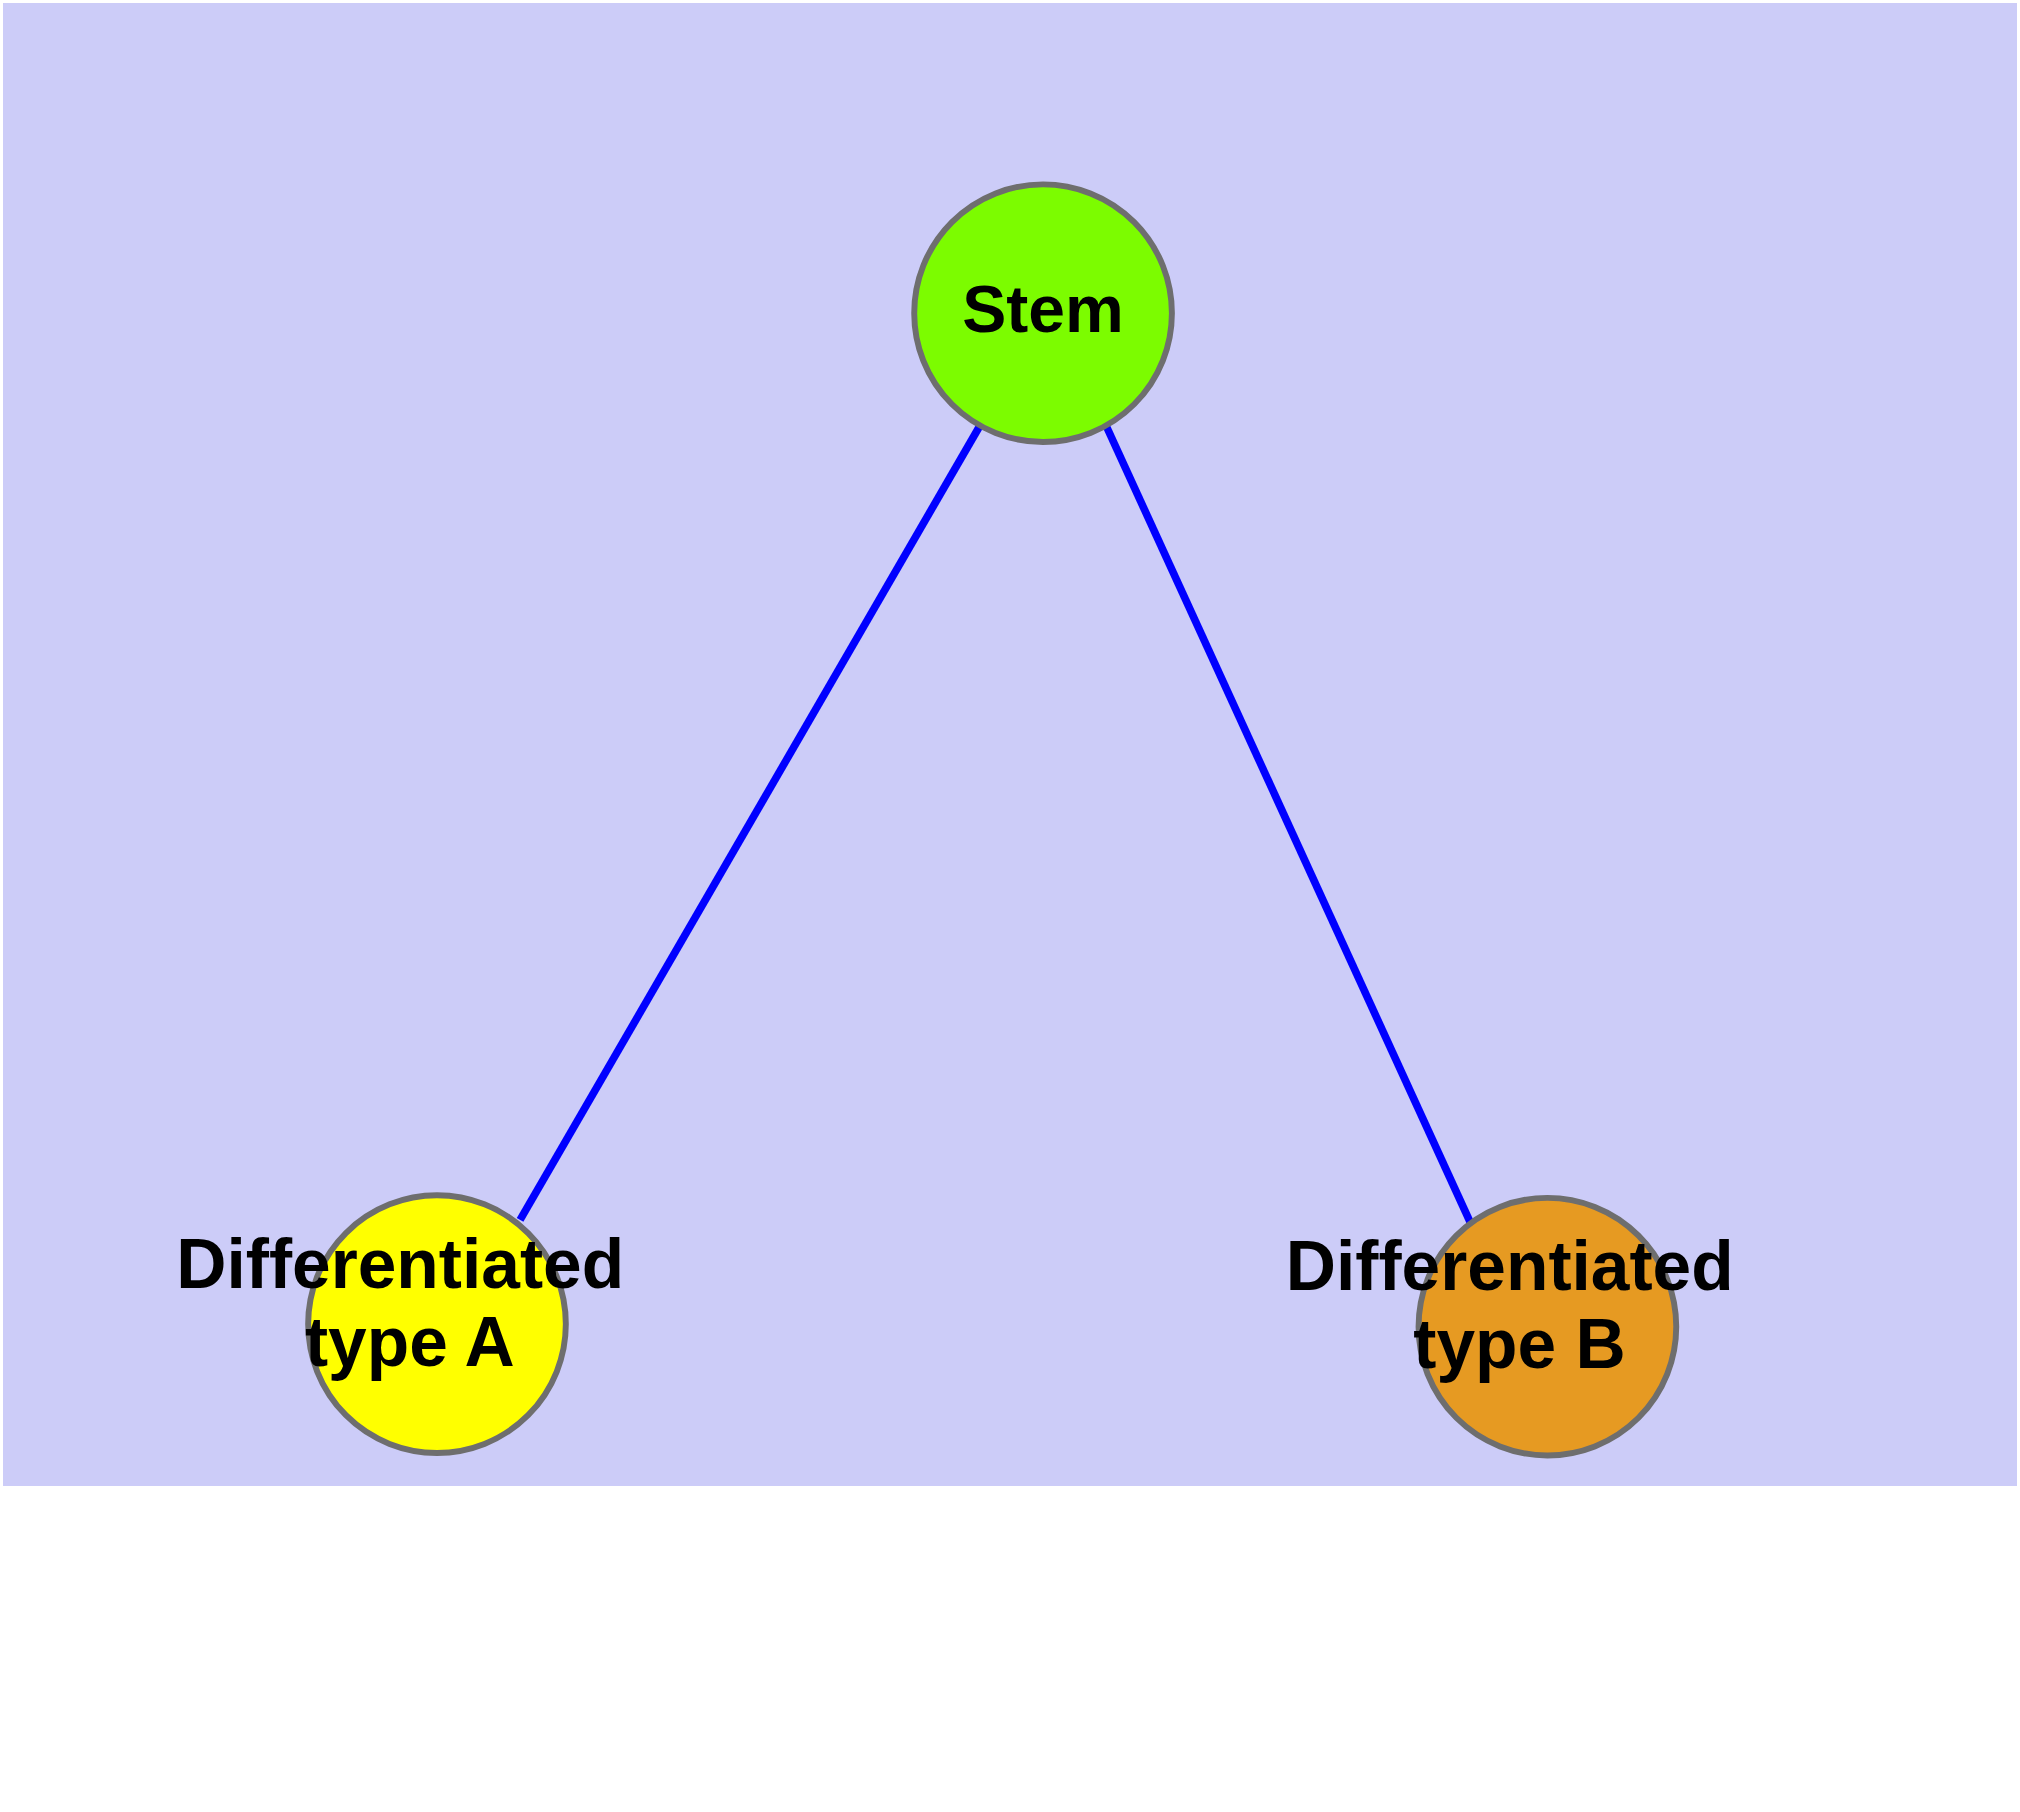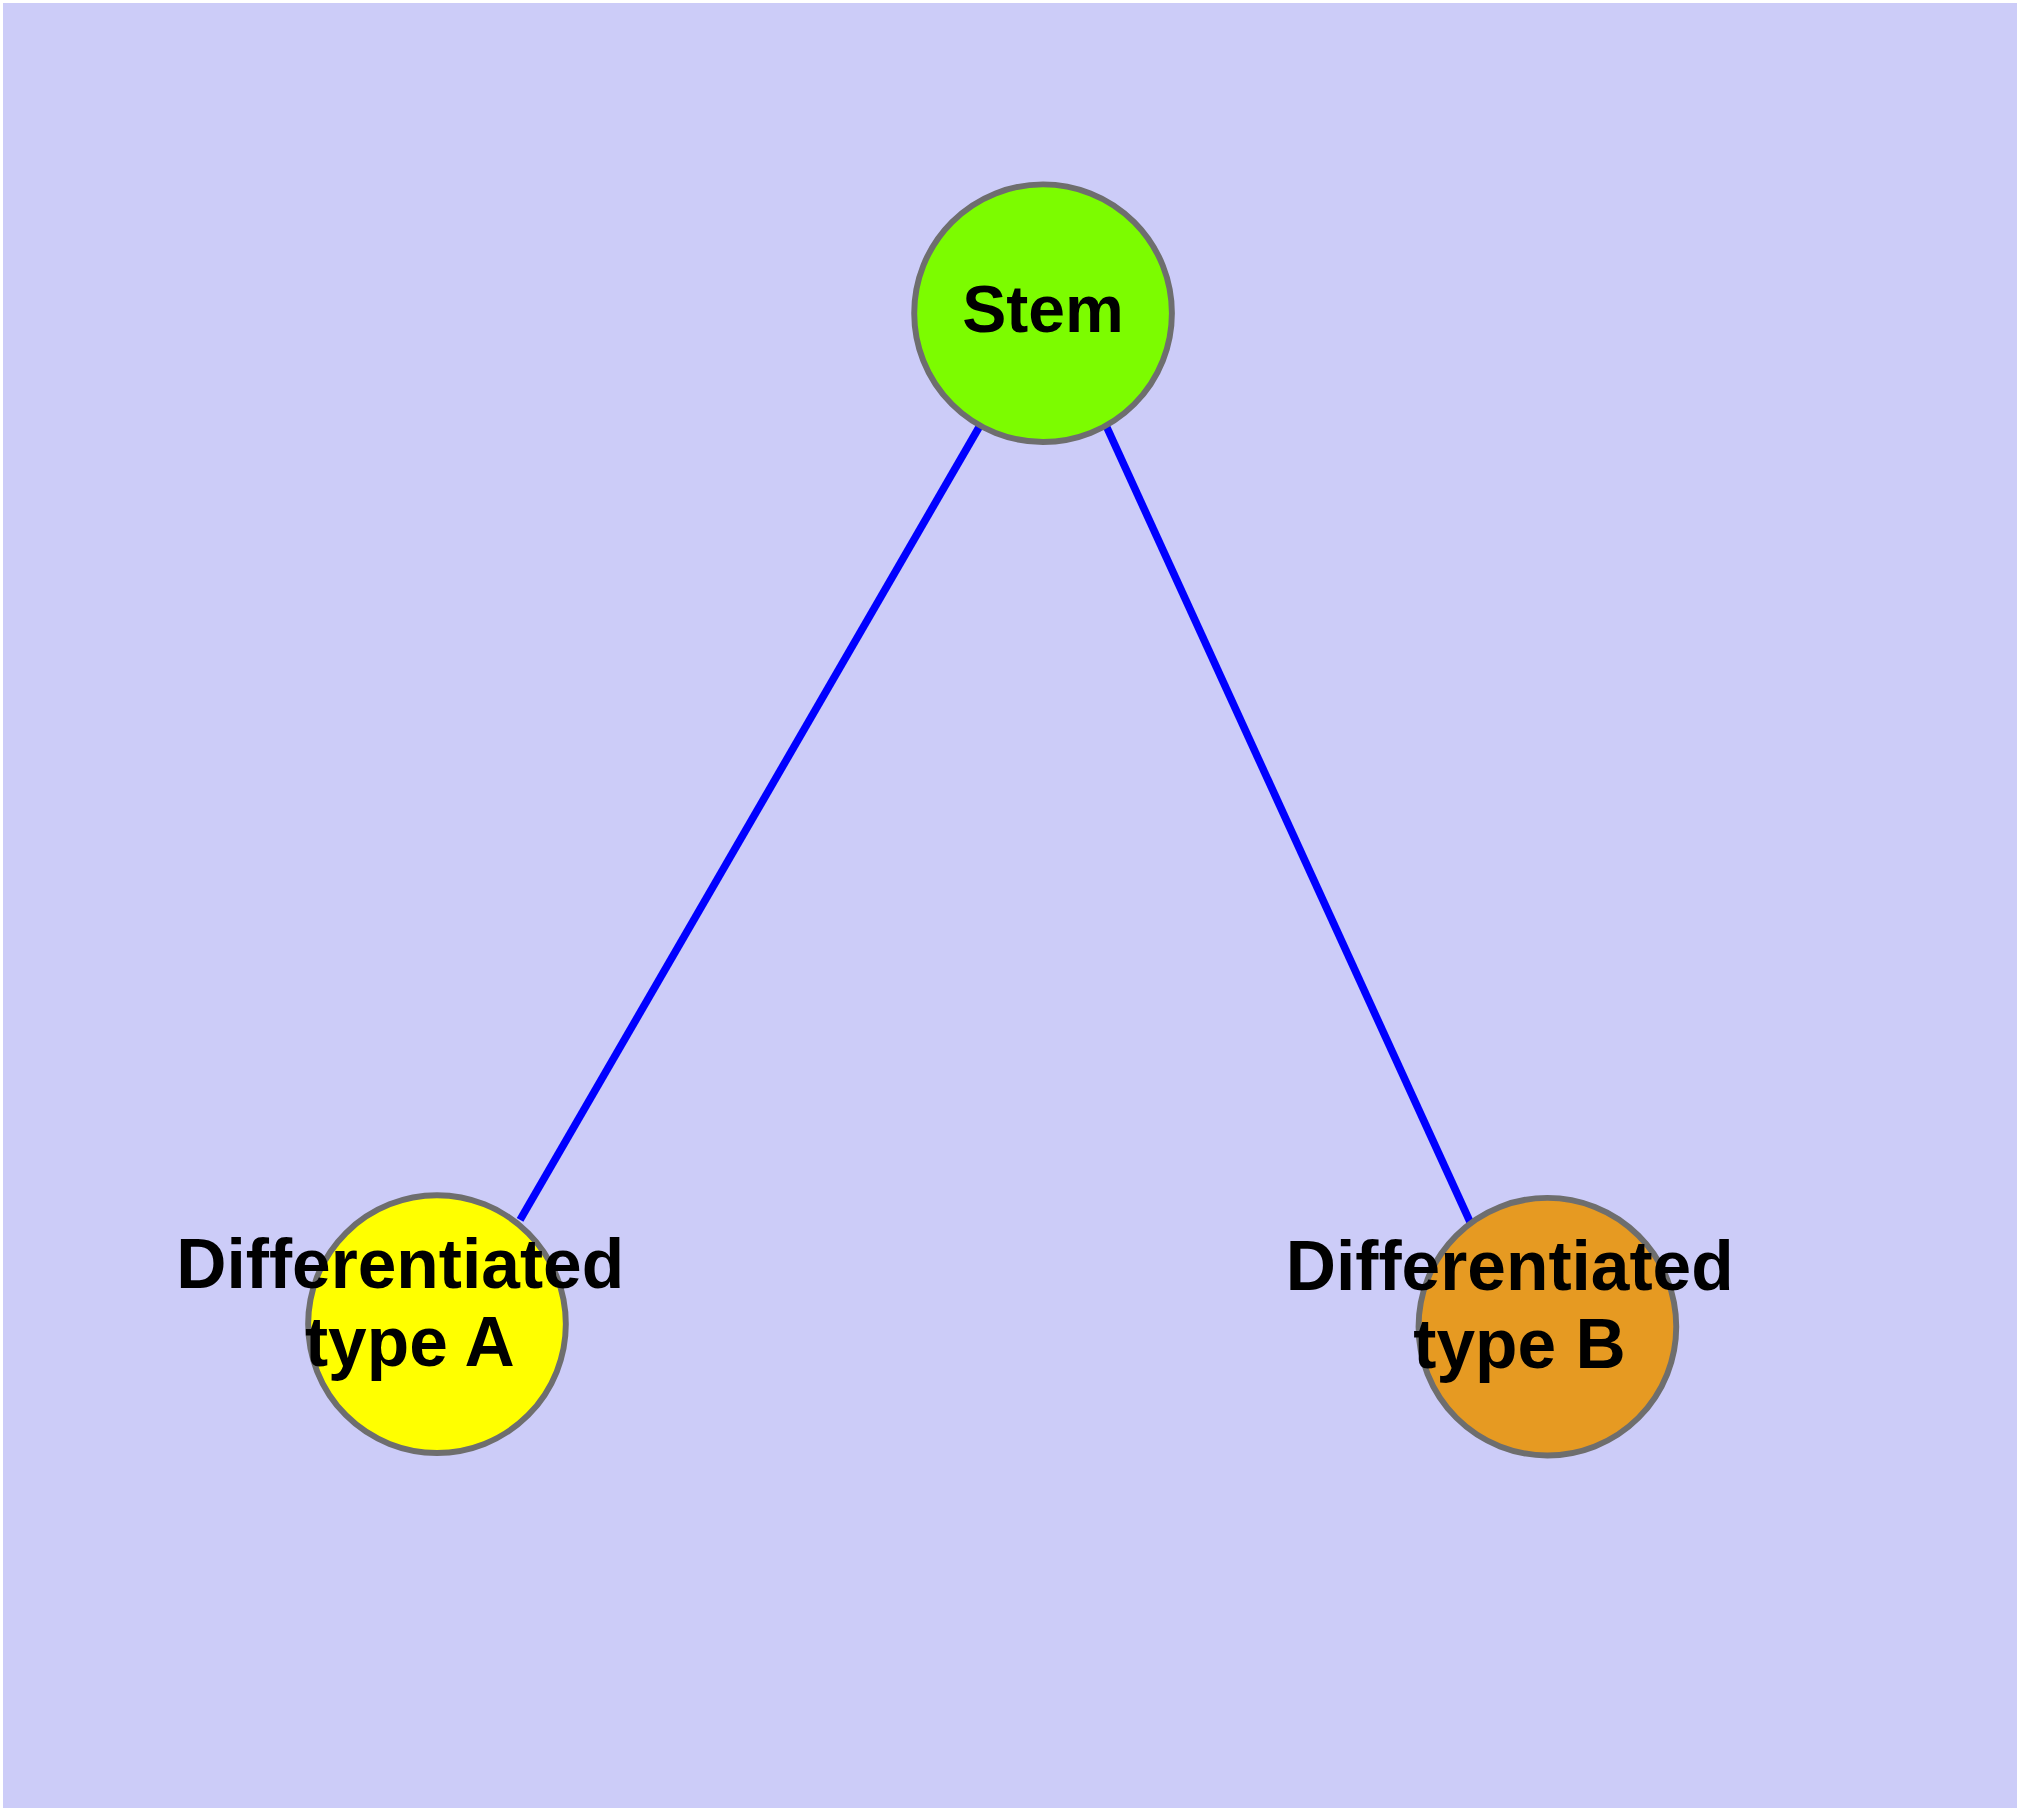--- a/index.html
+++ b/index.html
@@ -69,21 +69,21 @@
   }
 
   .node-label.leaf {
     font-size: 82px;
   }
 </style>
 </head>
 <body>
 
 <div id="canvas" style="width: 2021px; height: 1812px;">
-  <div id="plot-area" style="background: rgb(204, 204, 248); width: 2014px; height: 1805px;">
+  <div id="plot-area" style="background: rgb(204, 204, 248); width: 2014px; height: 1483px;">
     <svg id="graph-svg" viewBox="0 0 2376 2130" preserveAspectRatio="none" style="width: 2014px; height: 1805px;">
 
       <g>
         <line class="edge-line" x1="1153" y1="498" x2="610" y2="1436" stroke="#0000ff" stroke-width="9"></line>
 
         <line class="edge-line" x1="1301" y1="498" x2="1731" y2="1439" stroke="#0000ff" stroke-width="9"></line>
       </g>
 
       <g>
 

